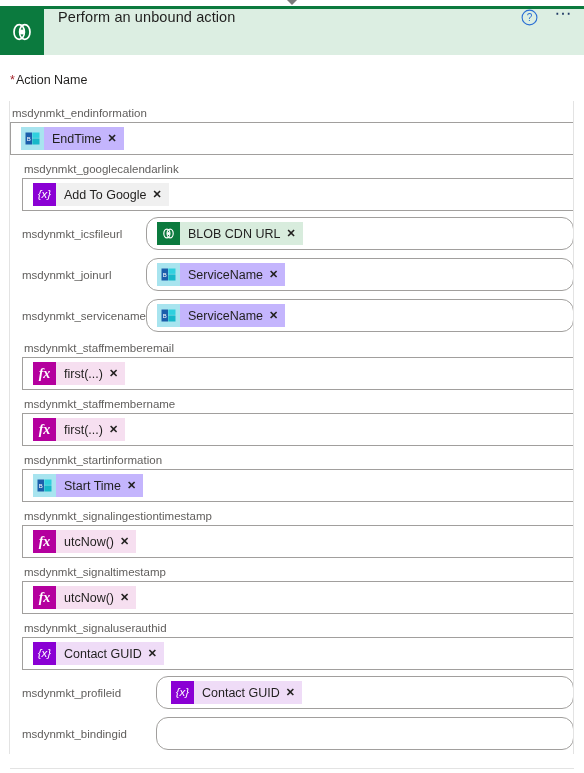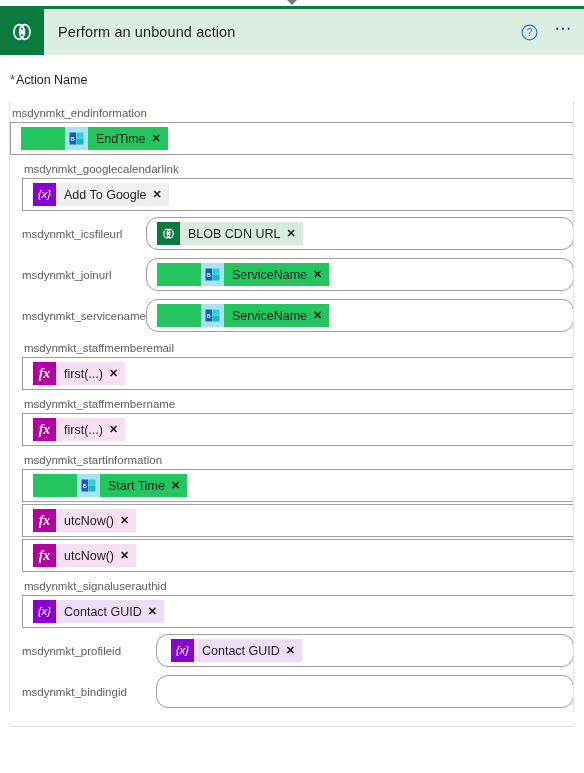--- a/index.html
+++ b/index.html
@@ -30,21 +30,21 @@
 
   
   .accent-bar {
     height: 3px;
     background: #0b7a3e;
   }
 
   
   .card-header {
     display: flex;
-    align-items: center;
+    align-items: flex-start;
     height: 46px;
     background: #dceee2;
   }
   .header-icon-tile {
     width: 44px;
     height: 46px;
     background: #0b7a3e;
     display: flex;
     align-items: center;
     justify-content: center;
@@ -200,21 +200,21 @@
     overflow: hidden;
   }
   .token-x {
     padding: 0 7px 0 1px;
     font-size: 11px;
     color: #201f1e;
     font-weight: 600;
   }
 
   
-  .token.bookings { background: #22c55e; padding-left: 44px; }
+  .token.bookings { background: #c4b5fd; }
   .token.bookings .token-icon { background: #a8e4ef; }
 
   .token.varx { background: #f0f0f0; }
   .token.varx .token-icon { background: #8a00d4; color:#fff; font-style: italic; font-size: 11.5px; }
 
   .token.varx-lav { background: #efdcf7; }
   .token.varx-lav .token-icon { background: #8a00d4; color:#fff; font-style: italic; font-size: 11.5px; }
 
   .token.dataverse { background: #d8ecdd; }
   .token.dataverse .token-icon { background: #0b7a3e; }
@@ -380,29 +380,31 @@
                 <rect x="7.3" y="1.5" width="7.2" height="5.4" fill="#2fd0de"></rect>
                 <rect x="7.3" y="7.4" width="7.2" height="6.1" fill="#17b8c9"></rect>
               </svg>
             </span>
             <span class="token-text">Start Time</span>
             <span class="token-x">✕</span>
           </span>
         </div>
       </div>
       <div class="field-stacked indented">
+        <div class="field-label">msdynmkt_signalingestiontimestamp</div>
         <div class="field-input">
           <span class="token expr">
             <span class="token-icon">fx</span>
             <span class="token-text">utcNow()</span>
             <span class="token-x">✕</span>
           </span>
         </div>
       </div>
       <div class="field-stacked indented">
+        <div class="field-label">msdynmkt_signaltimestamp</div>
         <div class="field-input">
           <span class="token expr">
             <span class="token-icon">fx</span>
             <span class="token-text">utcNow()</span>
             <span class="token-x">✕</span>
           </span>
         </div>
       </div>
       <div class="field-stacked indented">
         <div class="field-label">msdynmkt_signaluserauthid</div>

